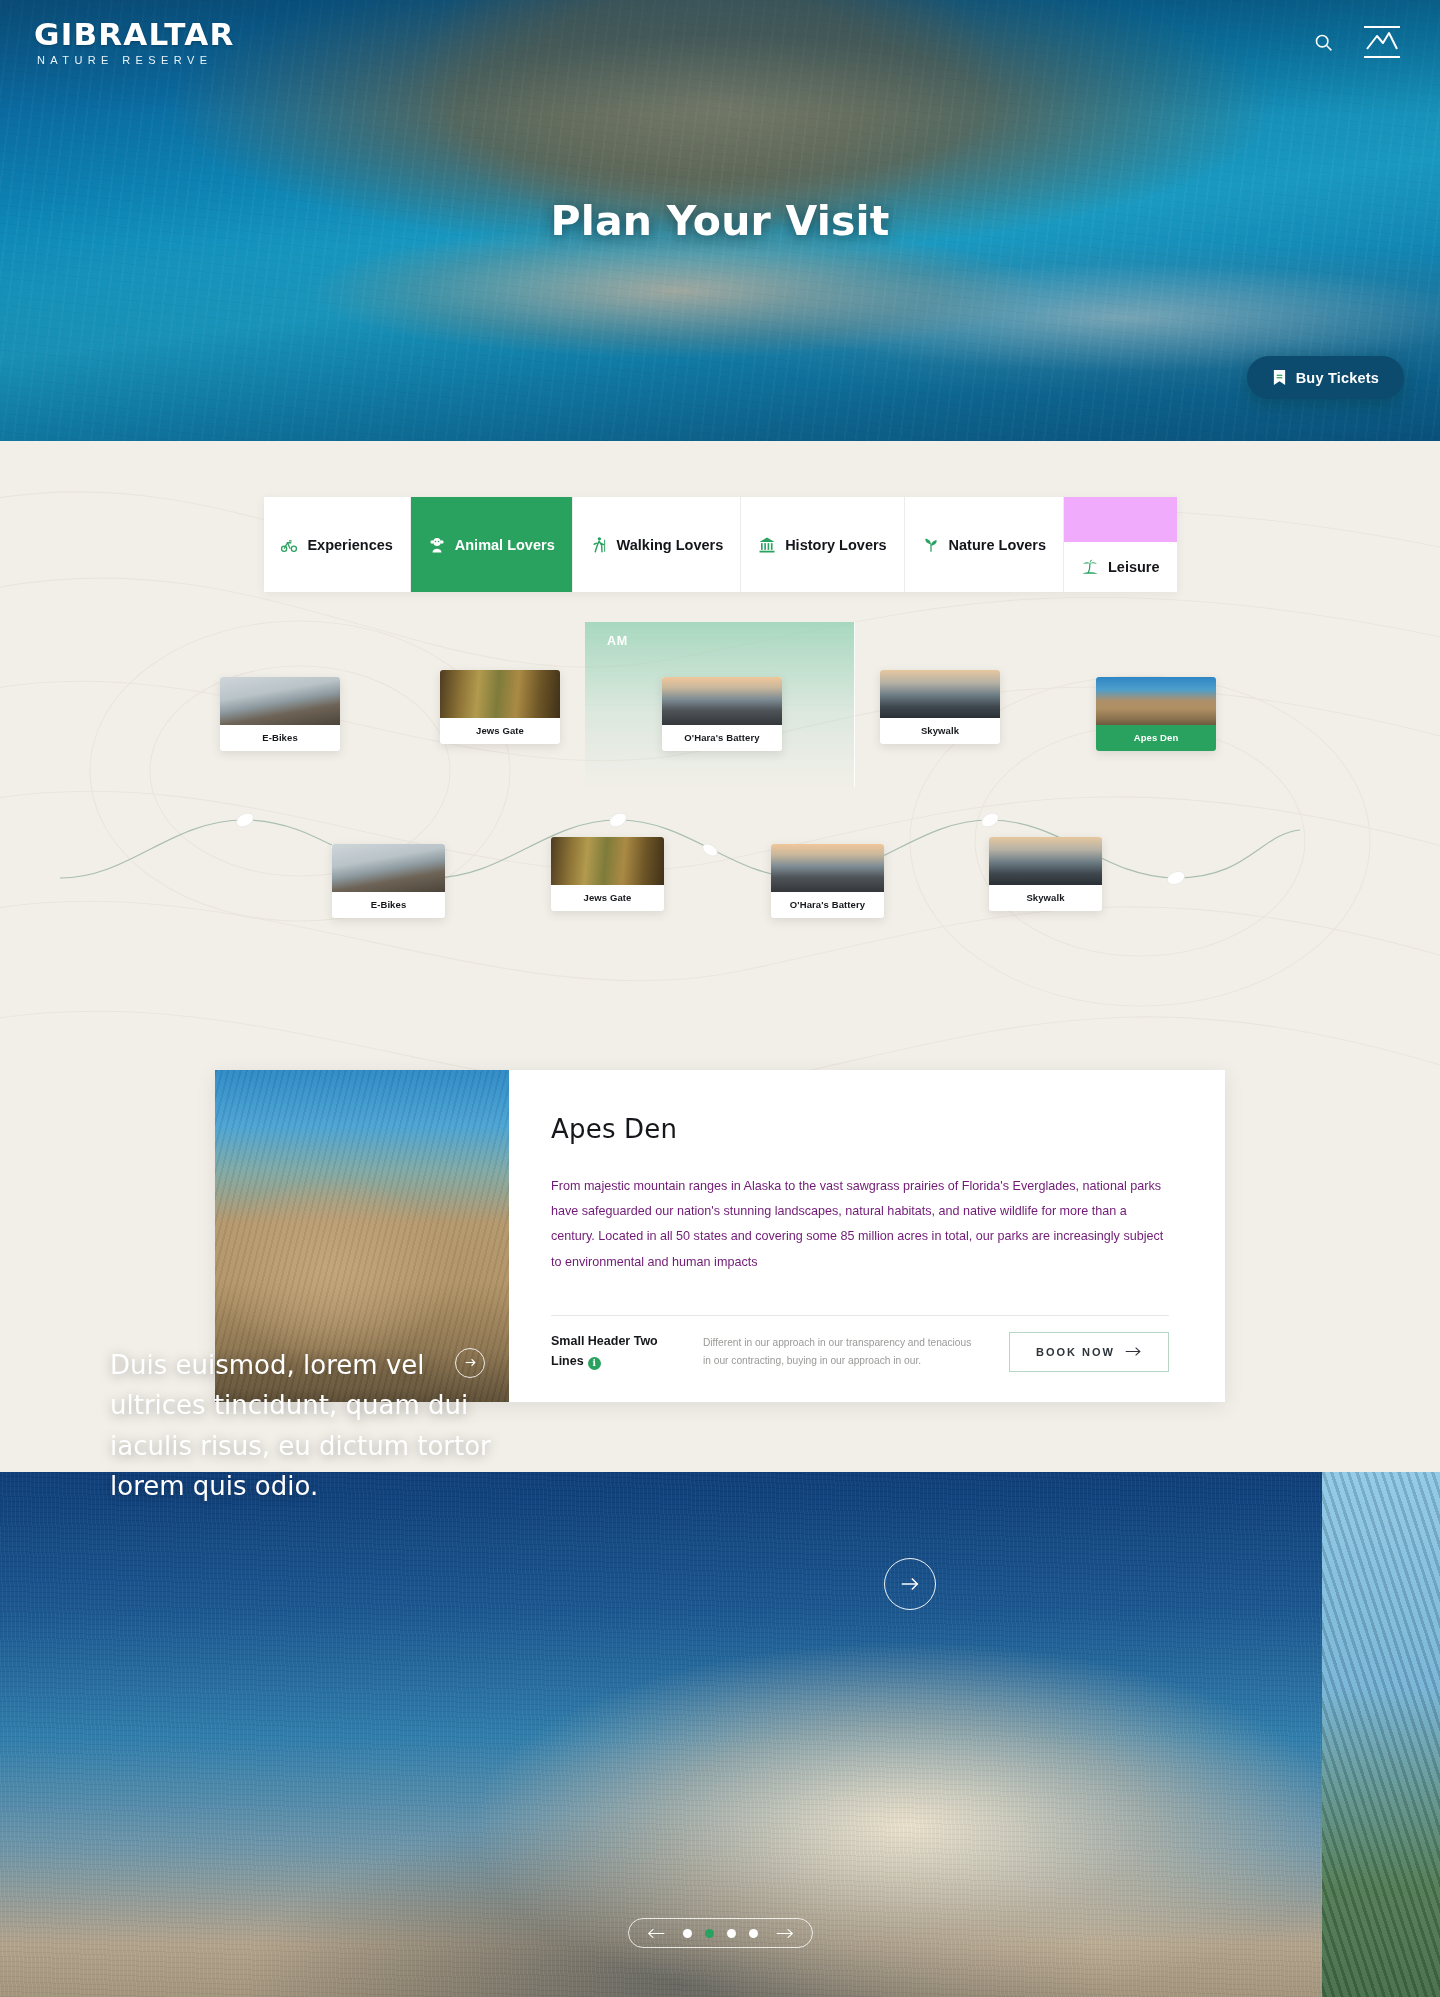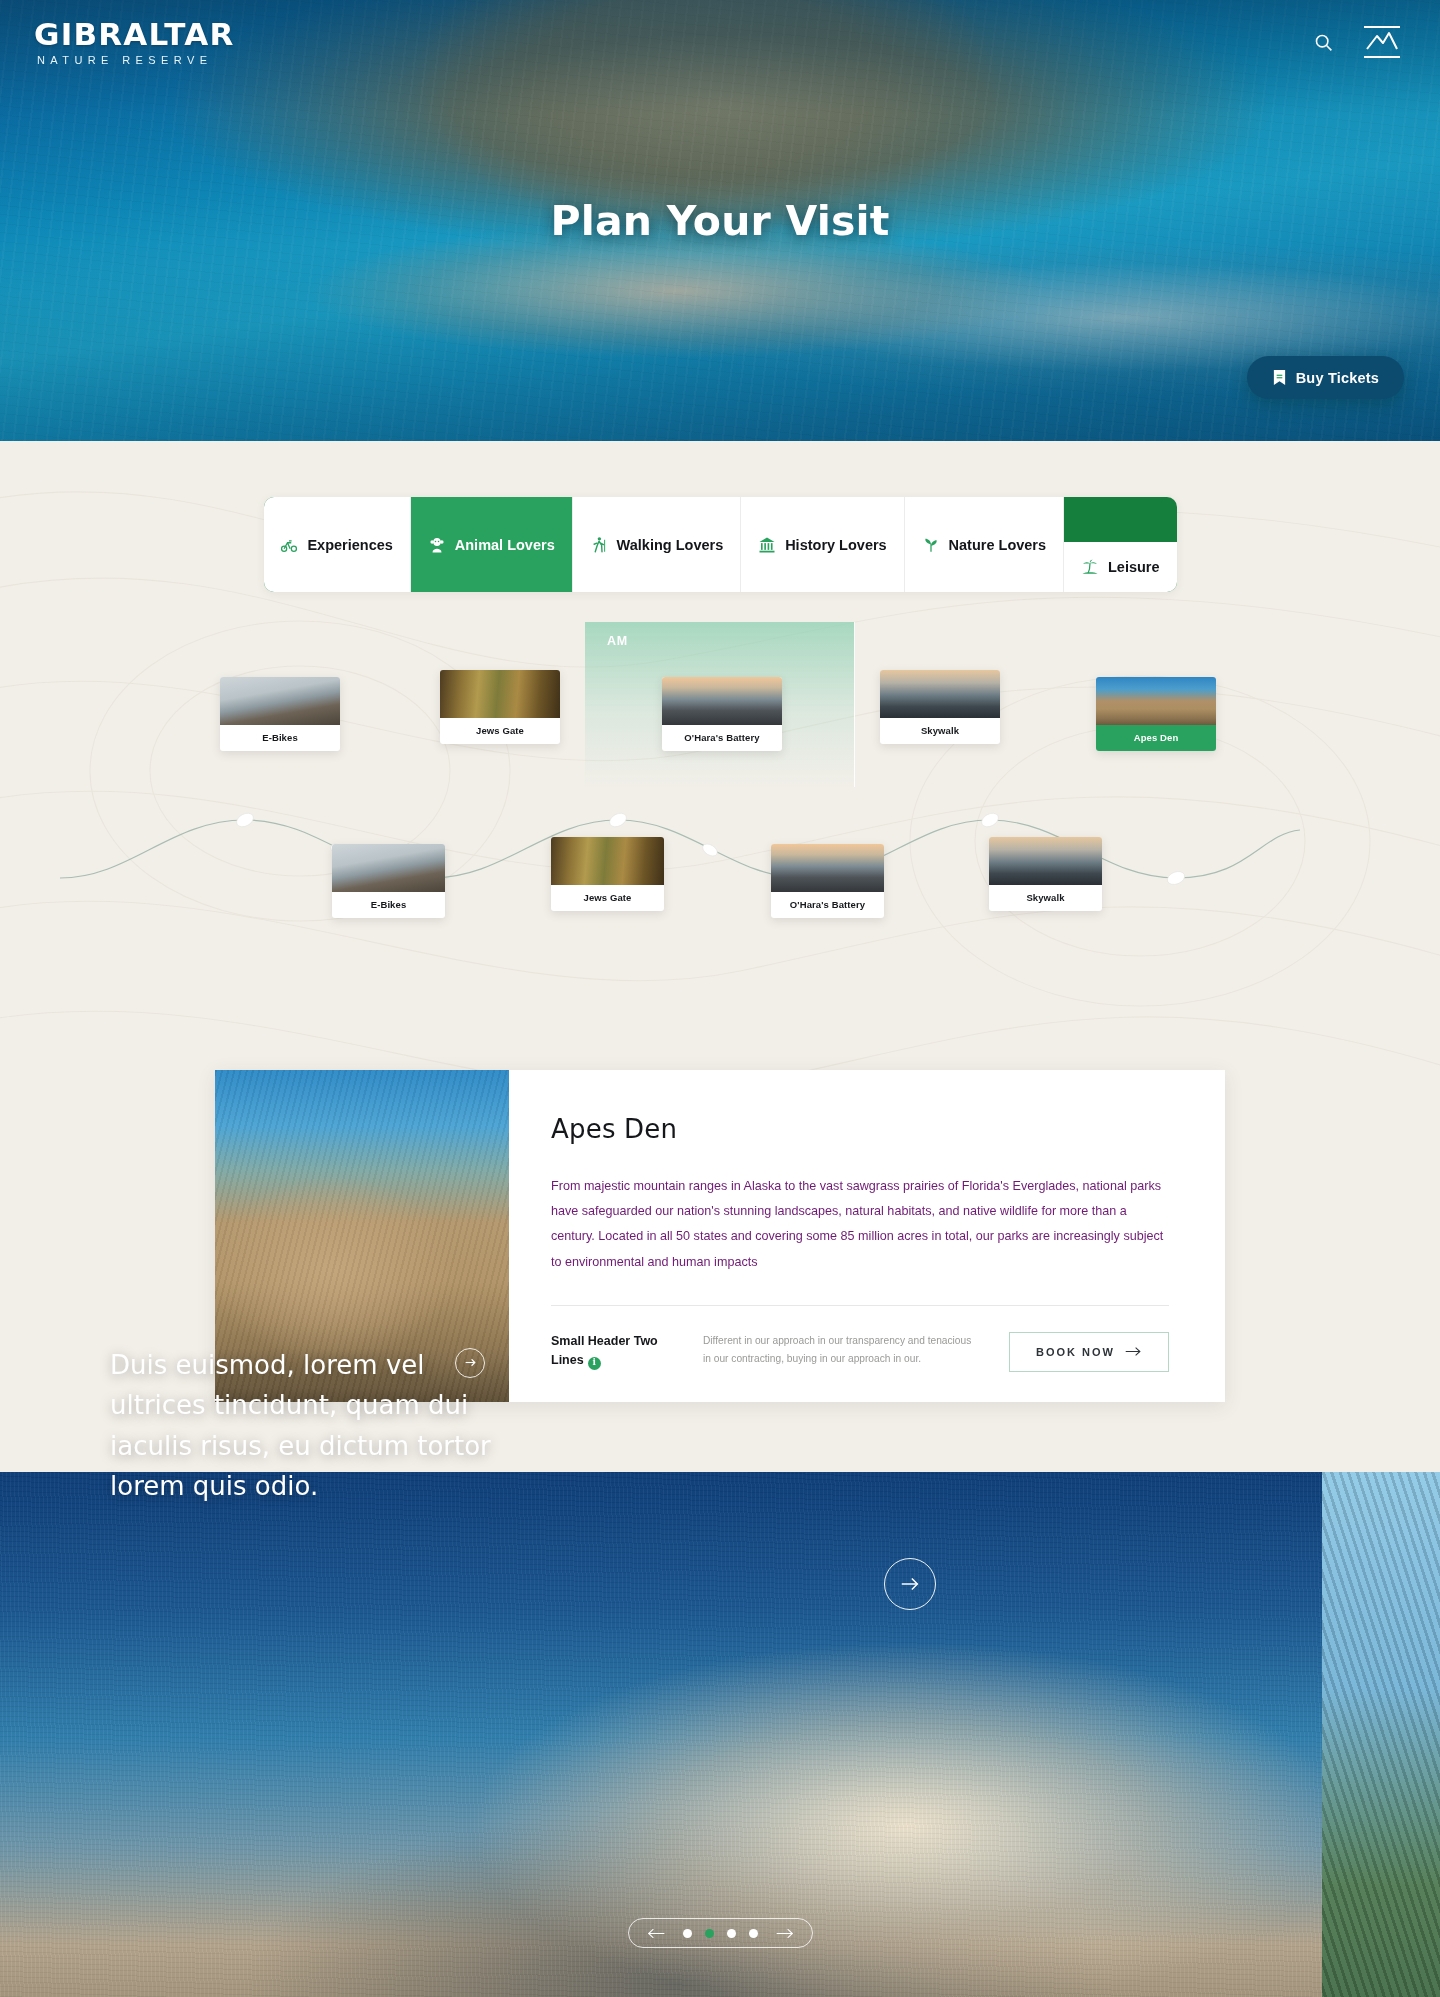--- a/index.html
+++ b/index.html
@@ -77,21 +77,21 @@
     position:relative; padding:56px 0 70px; background:#f2efe9;
     overflow:hidden;
   }
   .topo{
     position:absolute; inset:0; pointer-events:none; opacity:.5;
   }
   .planner-inner{ position:relative; width:1440px; }
 
   .tabs{
     display:flex; justify-content:center; margin:0 auto 0;
-    width:913px; background:#15803d; border-radius:10px;
+    width:913px; background:#f0abfc; border-radius:0;
     box-shadow:0 2px 10px rgba(60,55,45,.07);
     overflow:hidden;
   }
   .tab{
     flex:1 1 auto; display:flex; align-items:center; justify-content:center; gap:9px;
     padding:16px 8px; font-size:14.5px; font-weight:700; color:#14161a;
     background:#fff; border:none; cursor:pointer; white-space:nowrap;
     border-right:1px solid #ececec;
   }
   .tab:last-child{ border-right:none;margin-top:45px; }
@@ -164,22 +164,22 @@
     display:flex; align-items:center; justify-content:center;
     color:#fff; font-size:13px; cursor:pointer; z-index:3;
   }
   .detail-body{ flex:1; padding:44px 56px 30px 42px; }
   .detail-title{ font-size:26px; font-weight:400; letter-spacing:.2px; color:#15171a;
                  font-family:"DejaVu Sans", sans-serif; }
   .detail-text{
     margin-top:30px; font-size:12.6px; line-height:2.0; color:#701a75; max-width:625px;
   }
   .detail-foot{
-    margin-top:30px; padding-top:26px; border-top:1px solid #e7e7e7;
-    display:flex; align-items:flex-start; gap:34px;
+    margin-top:40px; padding-top:16px; border-top:1px solid #e7e7e7;
+    display:flex; align-items:center; gap:34px;
   }
   .small-header{ font-size:12.5px; font-weight:700; line-height:1.55; color:#15171a; width:118px; }
   .info-dot{
     display:inline-flex; align-items:center; justify-content:center;
     width:13px; height:13px; border-radius:50%; background:#2aa25f; color:#fff;
     font-size:9px; font-weight:700; vertical-align:-1px; margin-left:4px;
     font-family:"DejaVu Serif", serif;
   }
   .foot-text{ flex:1; font-size:10.2px; line-height:1.75; color:#9a9a98; max-width:330px; }
   .book-btn{

